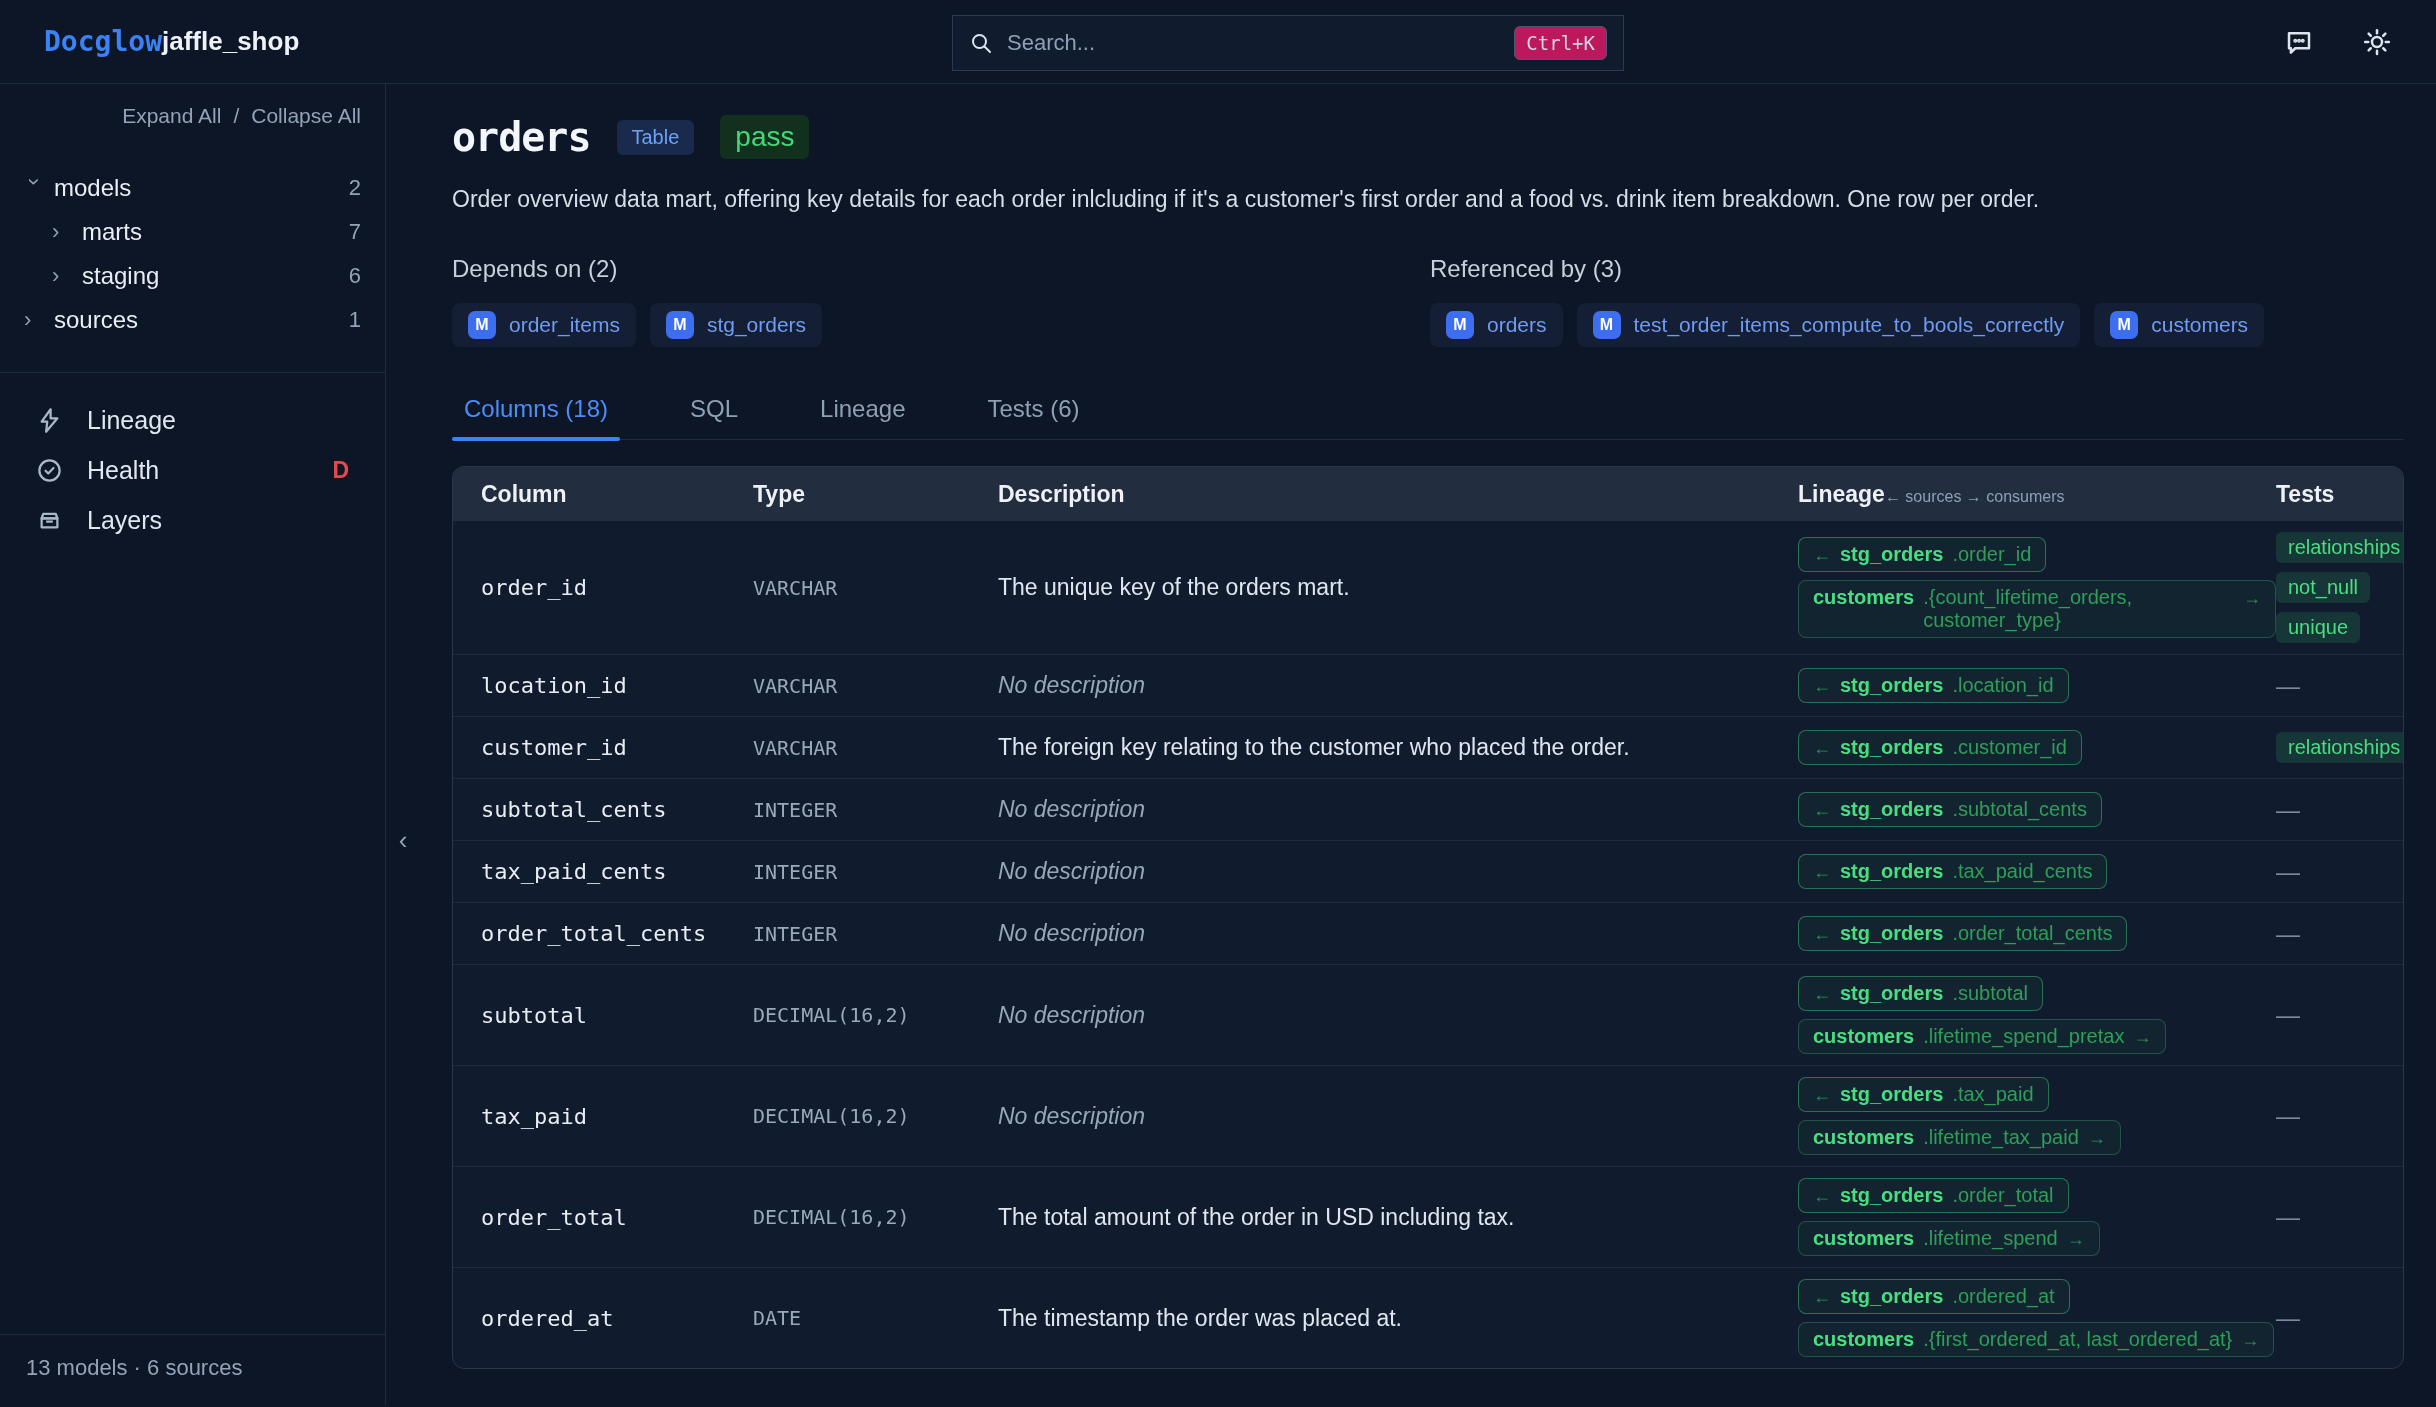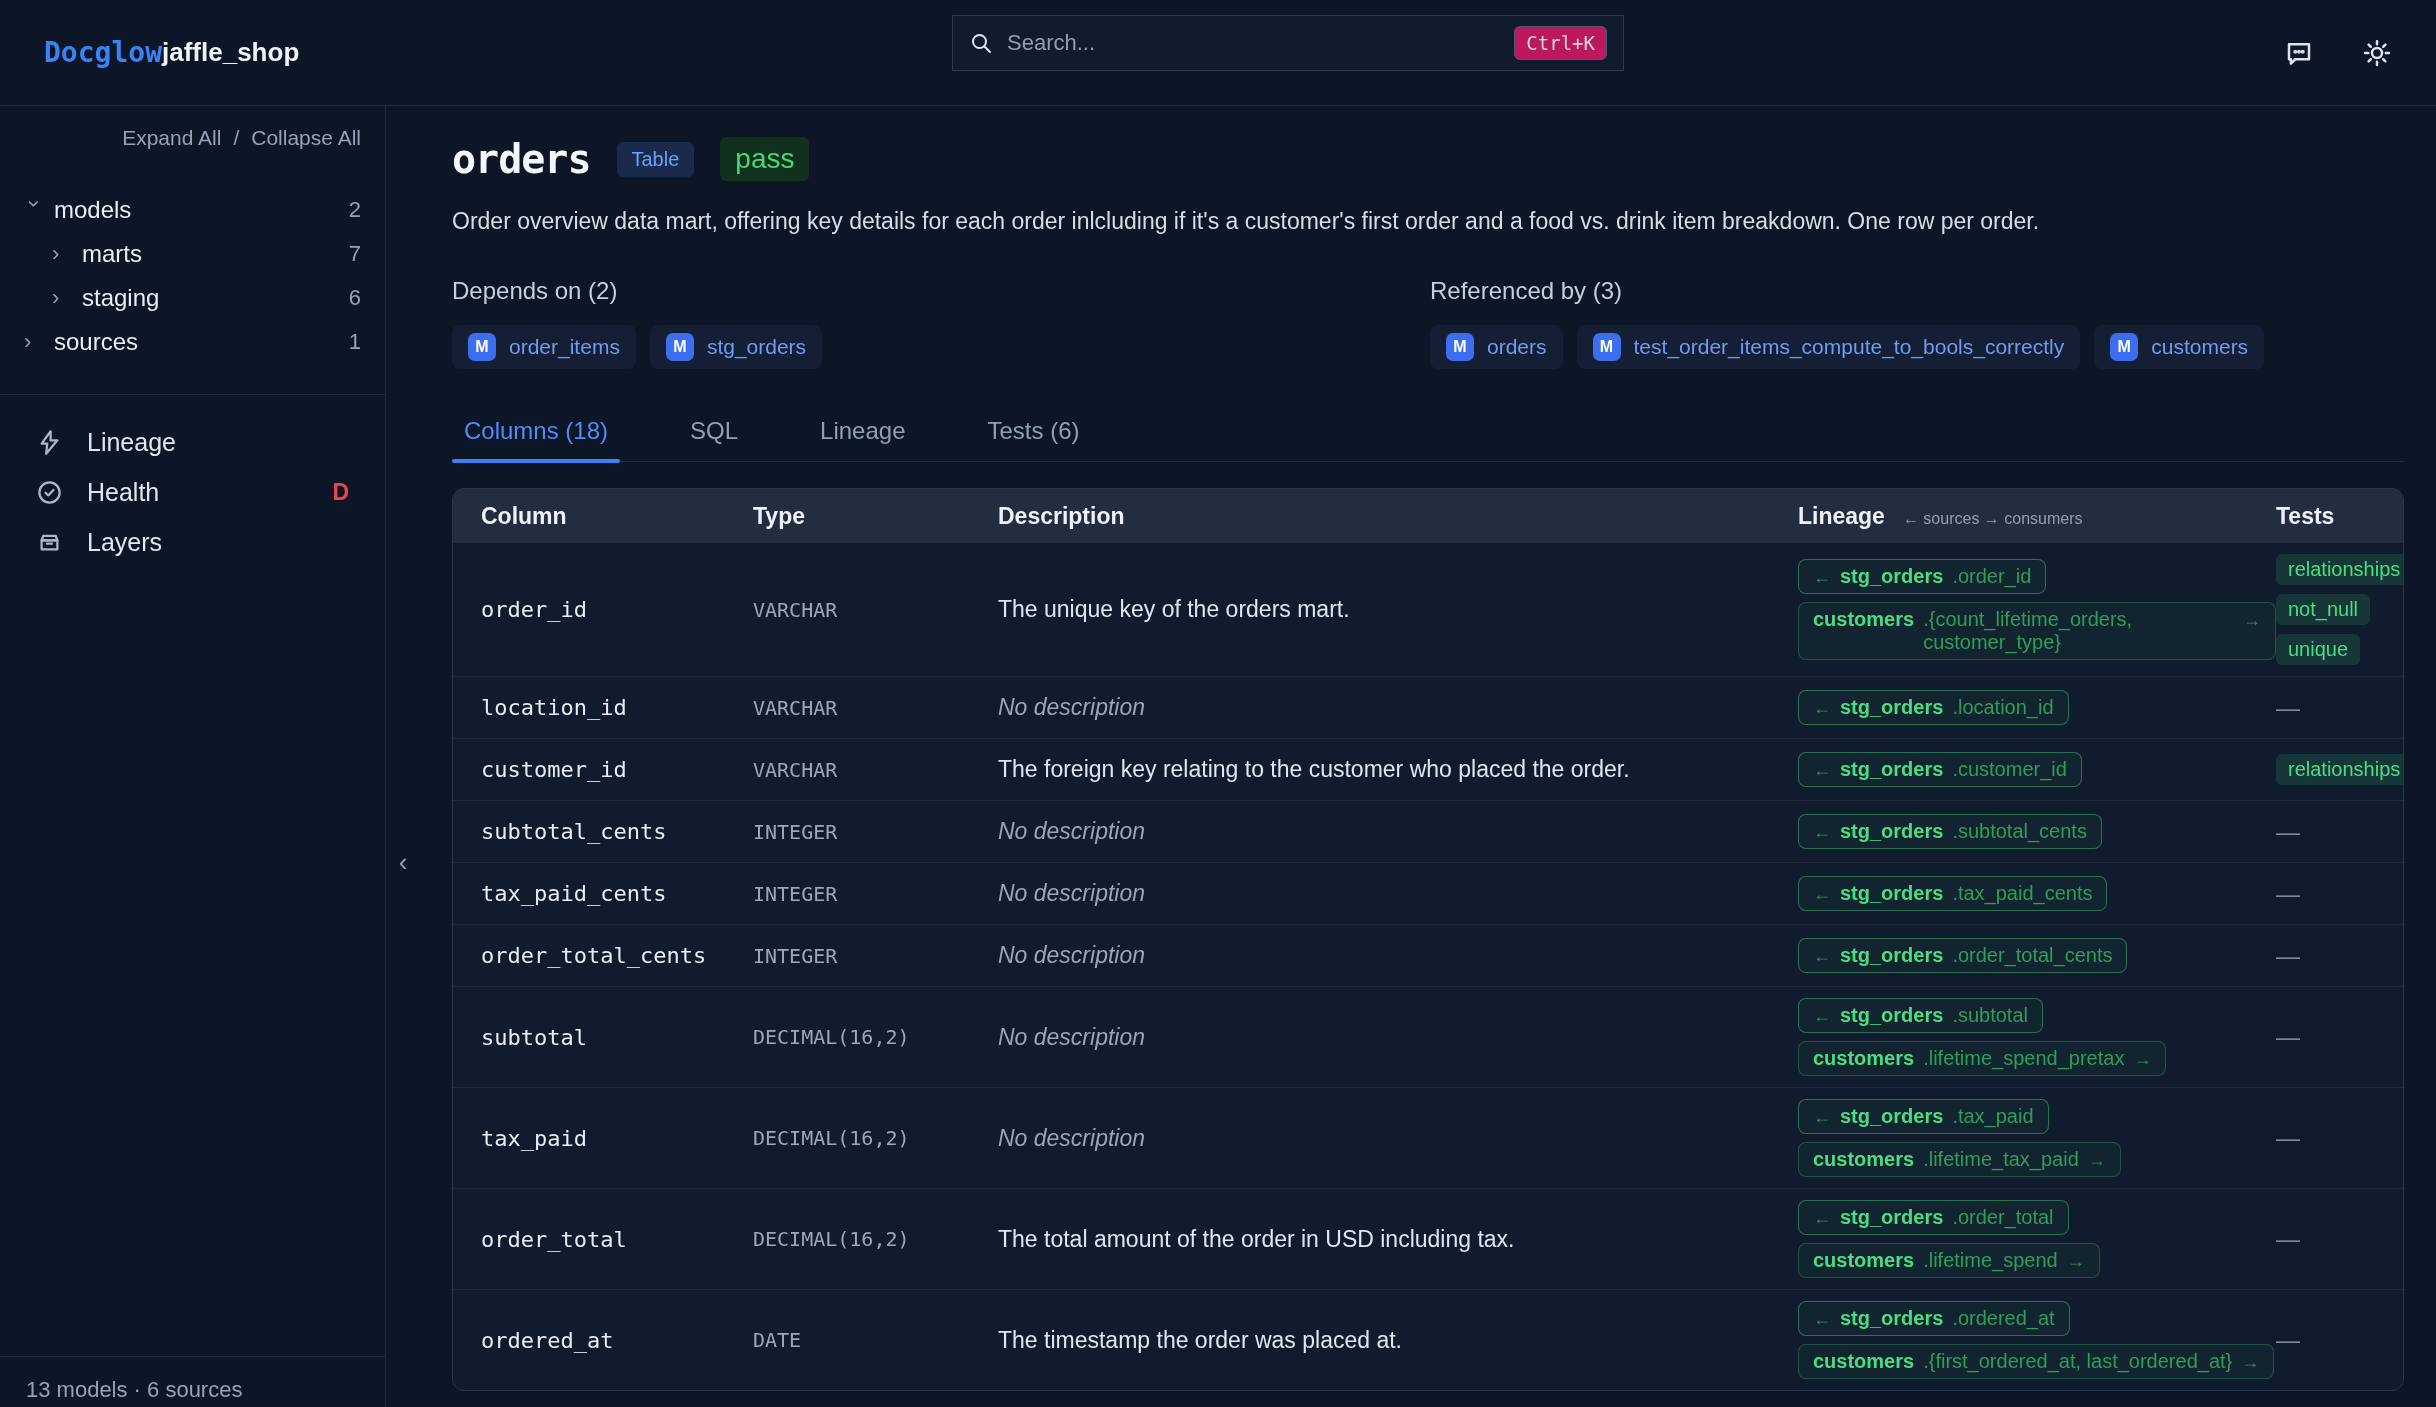--- a/index.html
+++ b/index.html
@@ -5,21 +5,21 @@
   * { box-sizing: border-box; margin: 0; padding: 0; }
   html,body { width: 2436px; height: 1407px; overflow: hidden; }
   body {
     background: #0d1626;
     color: #e6ecf4;
     font-family: "Liberation Sans", "DejaVu Sans", sans-serif;
   }
 
   
   .topbar {
-    height: 106px; display: flex; align-items: center;
+    height: 84px; display: flex; align-items: center;
     padding: 0 44px; border-bottom: 1px solid #1f2b3f; position: relative;
   }
   .logo { font-family: "DejaVu Sans Mono", monospace; font-weight: bold; font-size: 28px; color: #3b82f6; }
   .project { font-size: 26px; font-weight: 600; color: #eef3f9; }
   .searchbox {
     position: absolute; left: 952px; top: 15px; width: 672px; height: 56px;
     background: #101b2e; border: 1px solid #2c3a52; border-radius: 0;
     display: flex; align-items: center; gap: 14px; padding: 0 16px;
   }
   .search-ph { flex: 1; color: #8fa0b6; font-size: 22px; }
@@ -86,21 +86,21 @@
   .tab.active::after { content: ""; position: absolute; left: 0; right: 0; bottom: -2px; height: 4px; background: #3b82f6; border-radius: 2px; }
 
   
   .dtable { margin-top: 26px; border: 1px solid #2a364d; border-radius: 12px; background: #101b2d; overflow: hidden; }
   .thead { display: flex; align-items: center; background: #222d40; height: 54px; font-size: 23px; font-weight: bold; color: #eef2f8; }
   .c-name { width: 300px; padding-left: 28px; flex: 0 0 300px; }
   .c-type { width: 245px; flex: 0 0 245px; }
   .c-desc { width: 800px; flex: 0 0 800px; padding-right: 30px; }
   .c-lin  { width: 478px; flex: 0 0 478px; }
   .c-tests{ flex: 1; }
-  .lin-hint { font-weight: normal; font-size: 16px; color: #8fa0b6; margin-left: 18px; text-align: right; }
+  .lin-hint { font-weight: normal; font-size: 16px; color: #8fa0b6; margin-left: 0; text-align: right; }
 
   .trow { display: flex; align-items: center; border-top: 1px solid #1e293c; padding: 11px 0; min-height: 62px; }
   .trow:first-child { border-top: none; }
   .trow.tall { min-height: 118px; }
   .cell-name { font-family: "DejaVu Sans Mono", monospace; font-size: 22px; color: #e8edf4; }
   .cell-type { font-family: "DejaVu Sans Mono", monospace; font-size: 20px; color: #9aa8bc; }
   .cell-desc { font-size: 23px; color: #dfe6ef; }
   .cell-desc.empty { font-style: italic; color: #98a6ba; }
   .cell-lin  { display: flex; flex-direction: column; gap: 8px; align-items: flex-start; }
   .lin-badge { display: inline-flex; align-items: baseline; gap: 9px; border: 1px solid rgba(74,222,128,.42);

